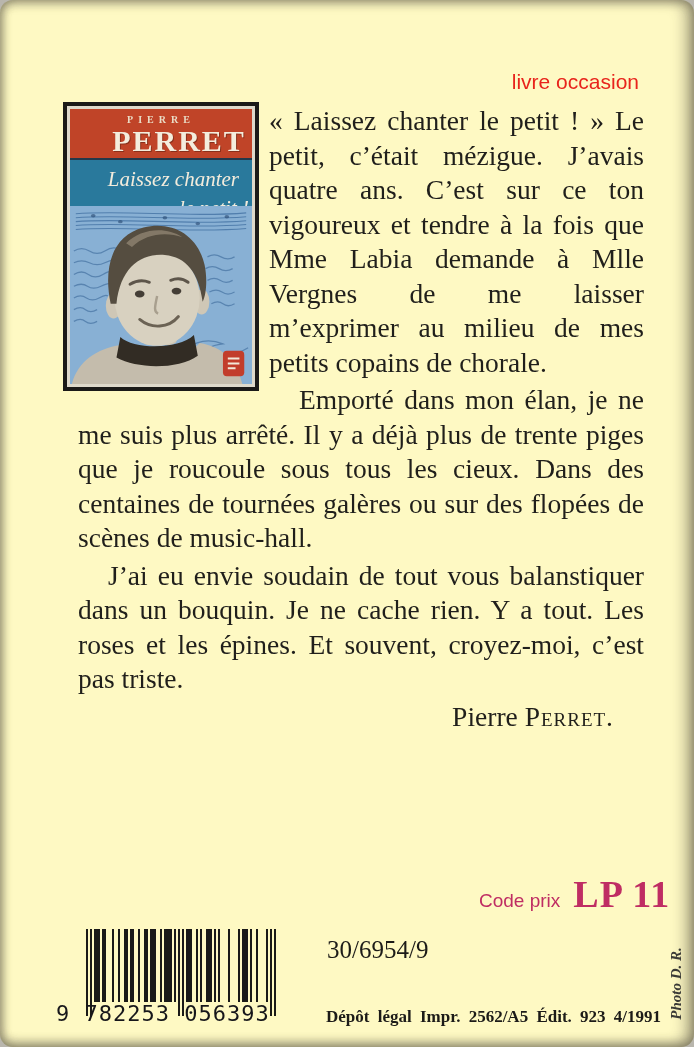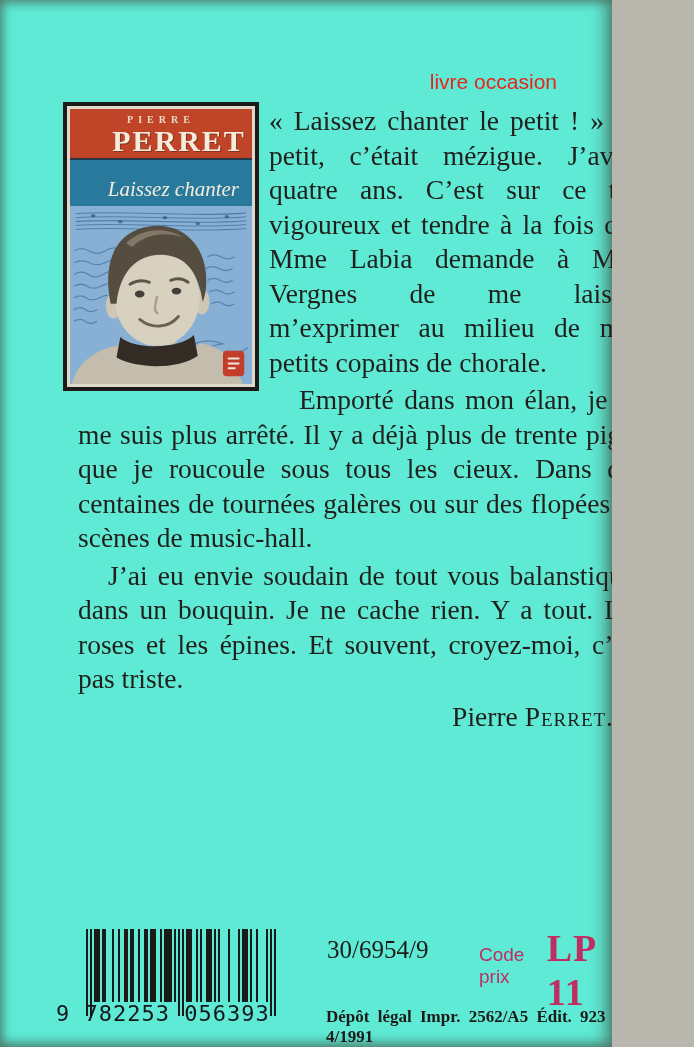--- a/index.html
+++ b/index.html
@@ -1,59 +1,59 @@
 <!DOCTYPE html>
 <html><head>
 <meta charset="utf-8">
 <style>
   html,body{margin:0;padding:0;background:#b9b6ad;}
   .page{
-    position:relative; width:612px; height:1047px; overflow:hidden;
-    background:#5eead4; border-radius:0;
+    position:relative; width:694px; height:1047px; overflow:hidden;
+    background:#fef9c3; border-radius:13px;
     box-shadow: inset 0 0 12px rgba(70,65,55,.18),
                 inset -9px 0 14px rgba(70,65,55,.38),
                 inset 4px 0 8px rgba(70,65,55,.28),
                 inset 0 -6px 10px rgba(70,65,55,.22),
                 inset 0 4px 8px rgba(70,65,55,.14);
     font-family:"Liberation Serif", serif; color:#1f1e1b;
   }
   
   .occasion{position:absolute; top:70px; right:55px;
     font-family:"Liberation Sans", sans-serif; font-size:21px; color:#e8241c;}
   
   .cover{position:absolute; left:63px; top:102px; width:196px; height:289px;
     box-sizing:border-box; border:4px solid #1b1a18; background:#ded9cb; padding:3px;}
   .cover-inner{display:flex; flex-direction:column; height:100%;}
   .band.red{background:#c04428; height:49px;}
   .author-small{font-size:10px; letter-spacing:5px; color:#eadcc6; text-align:center; padding-top:5px; font-weight:bold;}
   .author-large{font-size:30px; font-weight:bold; letter-spacing:2px; color:#f4eddd;
     text-align:center; line-height:1; margin-top:1px; text-shadow:1px 1px 0 rgba(70,25,10,.45);padding-left:36px;}
   .band.teal{background:#29799c; height:48px; border-top:2px solid #24384a; box-sizing:border-box;}
   .t1,.t2{font-style:italic; font-size:21px; color:#f3ecdc; text-align:right; line-height:22px;}
-  .t1{padding-right:13px; padding-top:18px;}
+  .t1{padding-right:13px; padding-top:8px;}
   .t2{padding-right:3px;margin-top:7px;}
   .photo{flex:1; overflow:hidden; background:#88b0d4;}
   .photo svg{display:block; width:100%; height:100%;}
   
   .blurb{position:absolute; left:75px; top:101px; width:572px;
     font-size:27.5px; line-height:34.5px; text-align:justify; color:#201f1b;}
   .cover-spacer{float:left; width:194px; height:294px;}
   .blurb p{margin:3px;}
   .blurb p.ind{text-indent:30px;}
   .signature{text-align:right; padding-right:33px; margin-top:3px;}
   .sc{font-variant:small-caps; letter-spacing:1px;}
   
   .barcode{position:absolute; left:86px; top:929px; display:flex; align-items:flex-start;}
   .barcode .module{width:2px; height:73px;}
   .barcode .bar{background:#1a1a18;}
   .barcode .tall{height:87px;}
   .barcode-digits{position:absolute; left:56px; top:1001px;
     font-family:"DejaVu Sans Mono", monospace; font-size:22px; letter-spacing:1px; color:#16161a;}
   .print-code{position:absolute; left:327px; top:936px; font-size:25px; color:#1c1b18;text-align:center;}
-  .price{position:absolute; left:479px; top:926px; display:flex; align-items:baseline; gap:13px; color:#bf2d63;}
+  .price{position:absolute; left:479px; top:872px; display:flex; align-items:baseline; gap:13px; color:#bf2d63;}
   .price-label{font-family:"Liberation Sans", sans-serif; font-size:19px;}
   .price-code{font-size:38px; font-weight:bold; letter-spacing:1px;}
   .legal{position:absolute; left:326px; top:1007px; font-size:17px; font-weight:bold;
     word-spacing:4px; color:#1c1b18;}
   .photo-credit{position:absolute; left:616px; top:975px; width:120px; text-align:center;
     transform:rotate(-90deg); font-size:15px; font-style:italic; font-weight:bold; color:#3a3a36;}
 </style>
 </head>
 <body>
 

